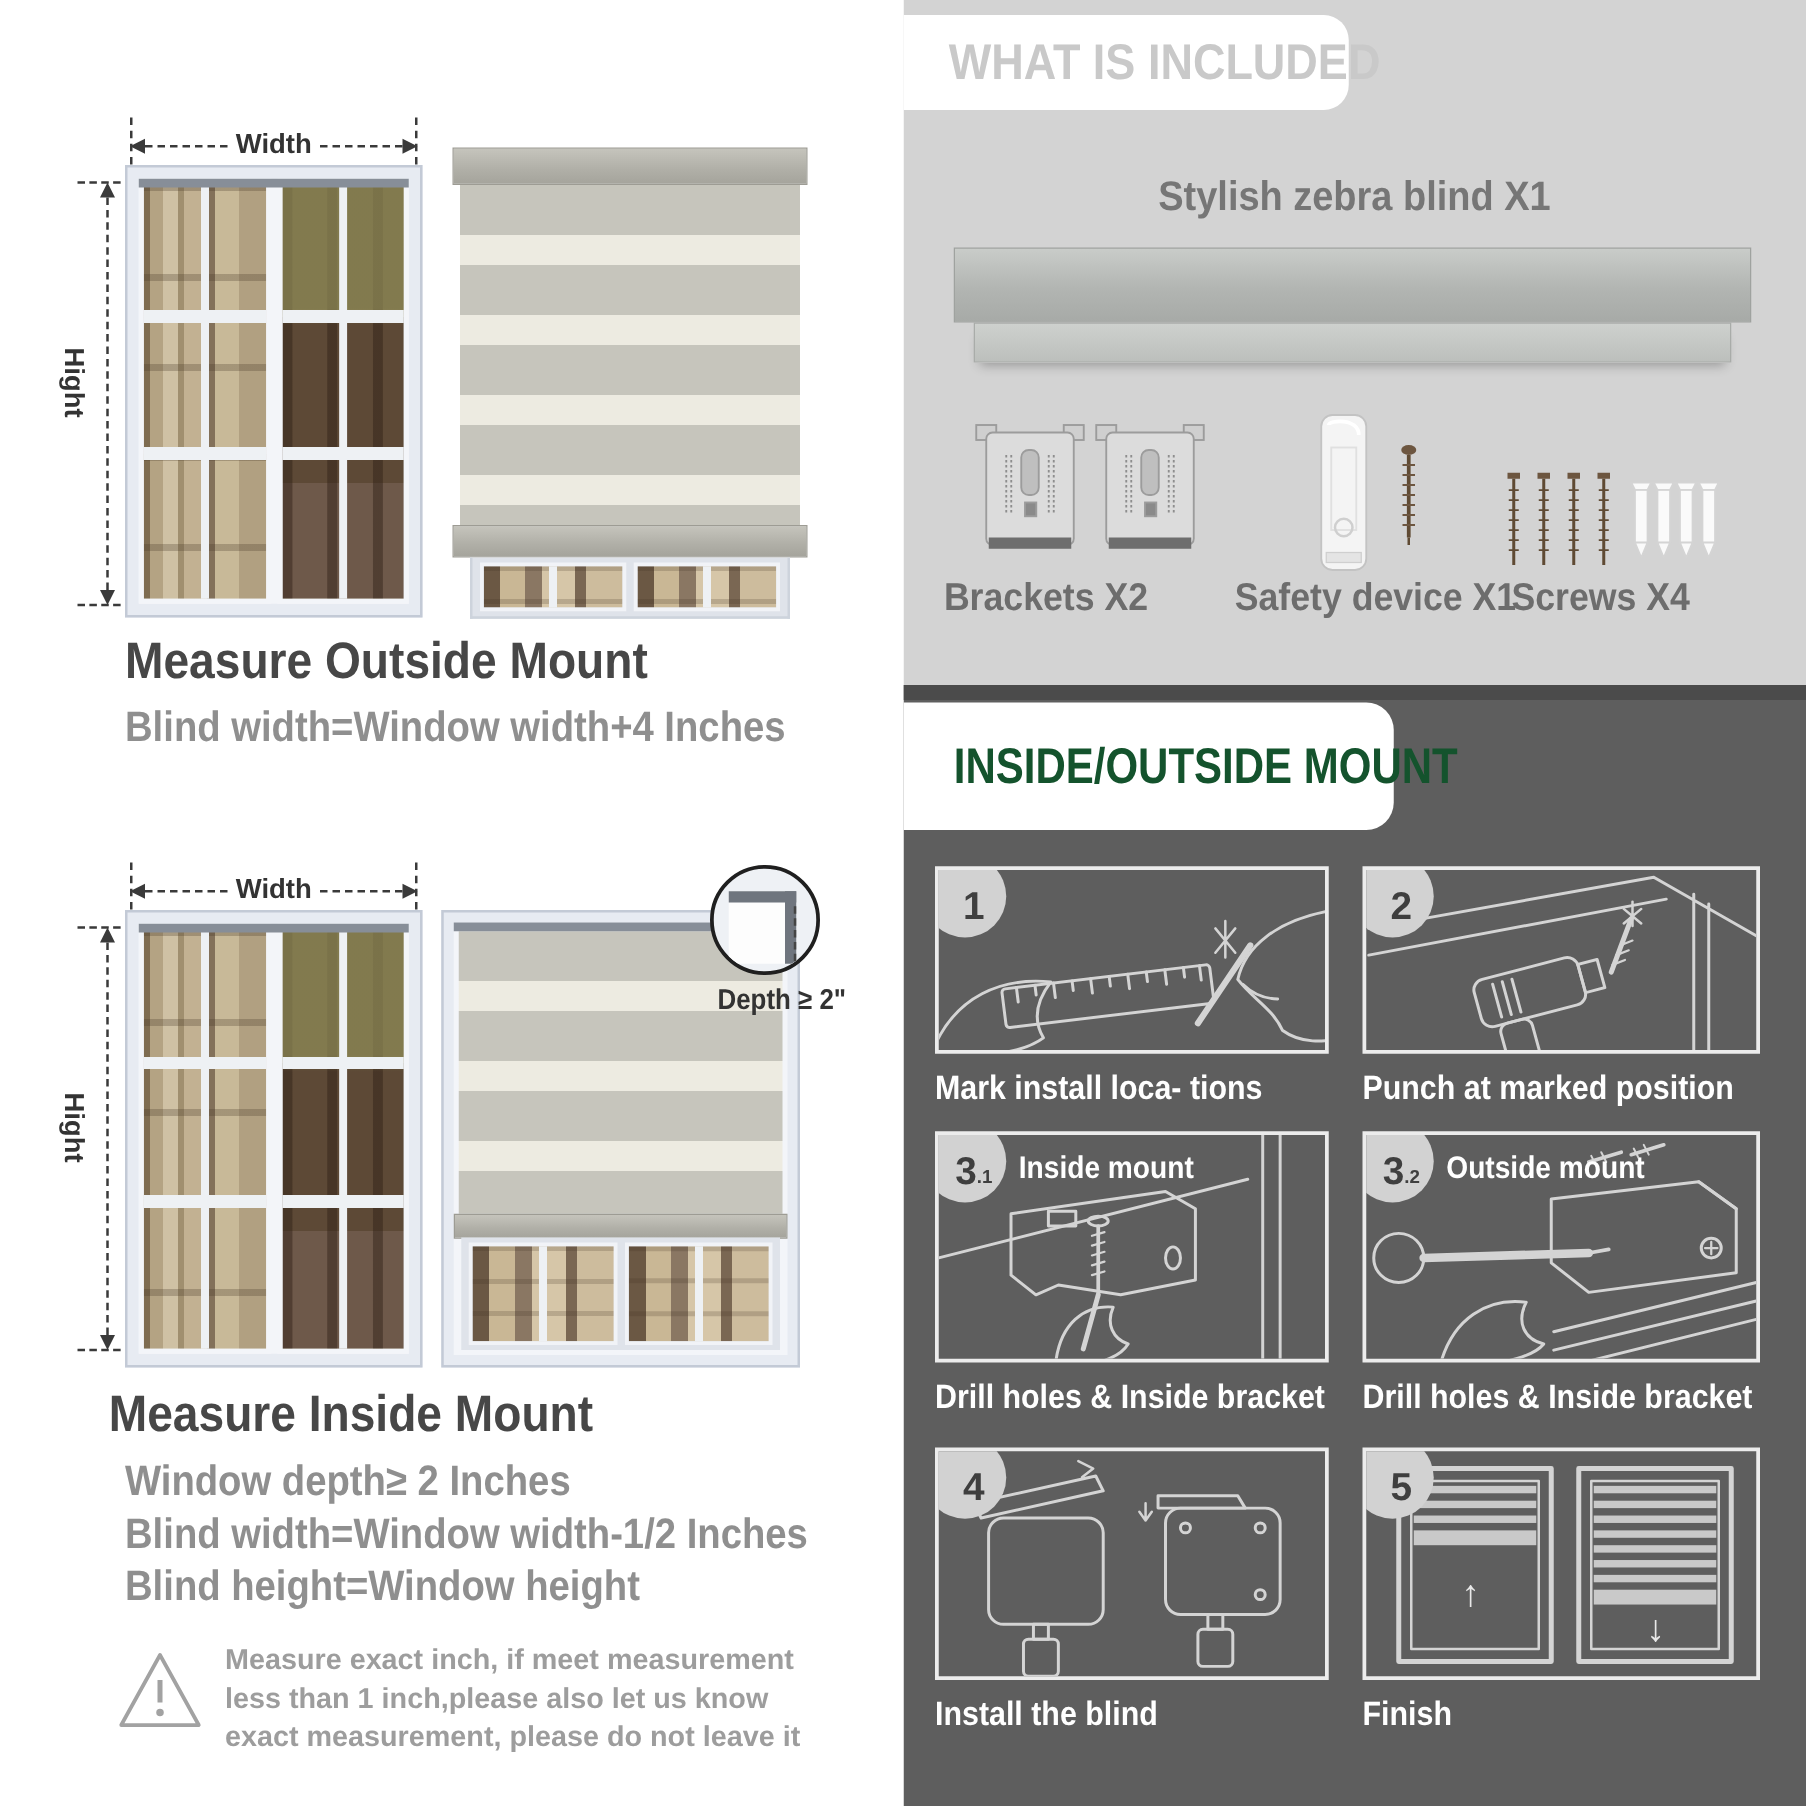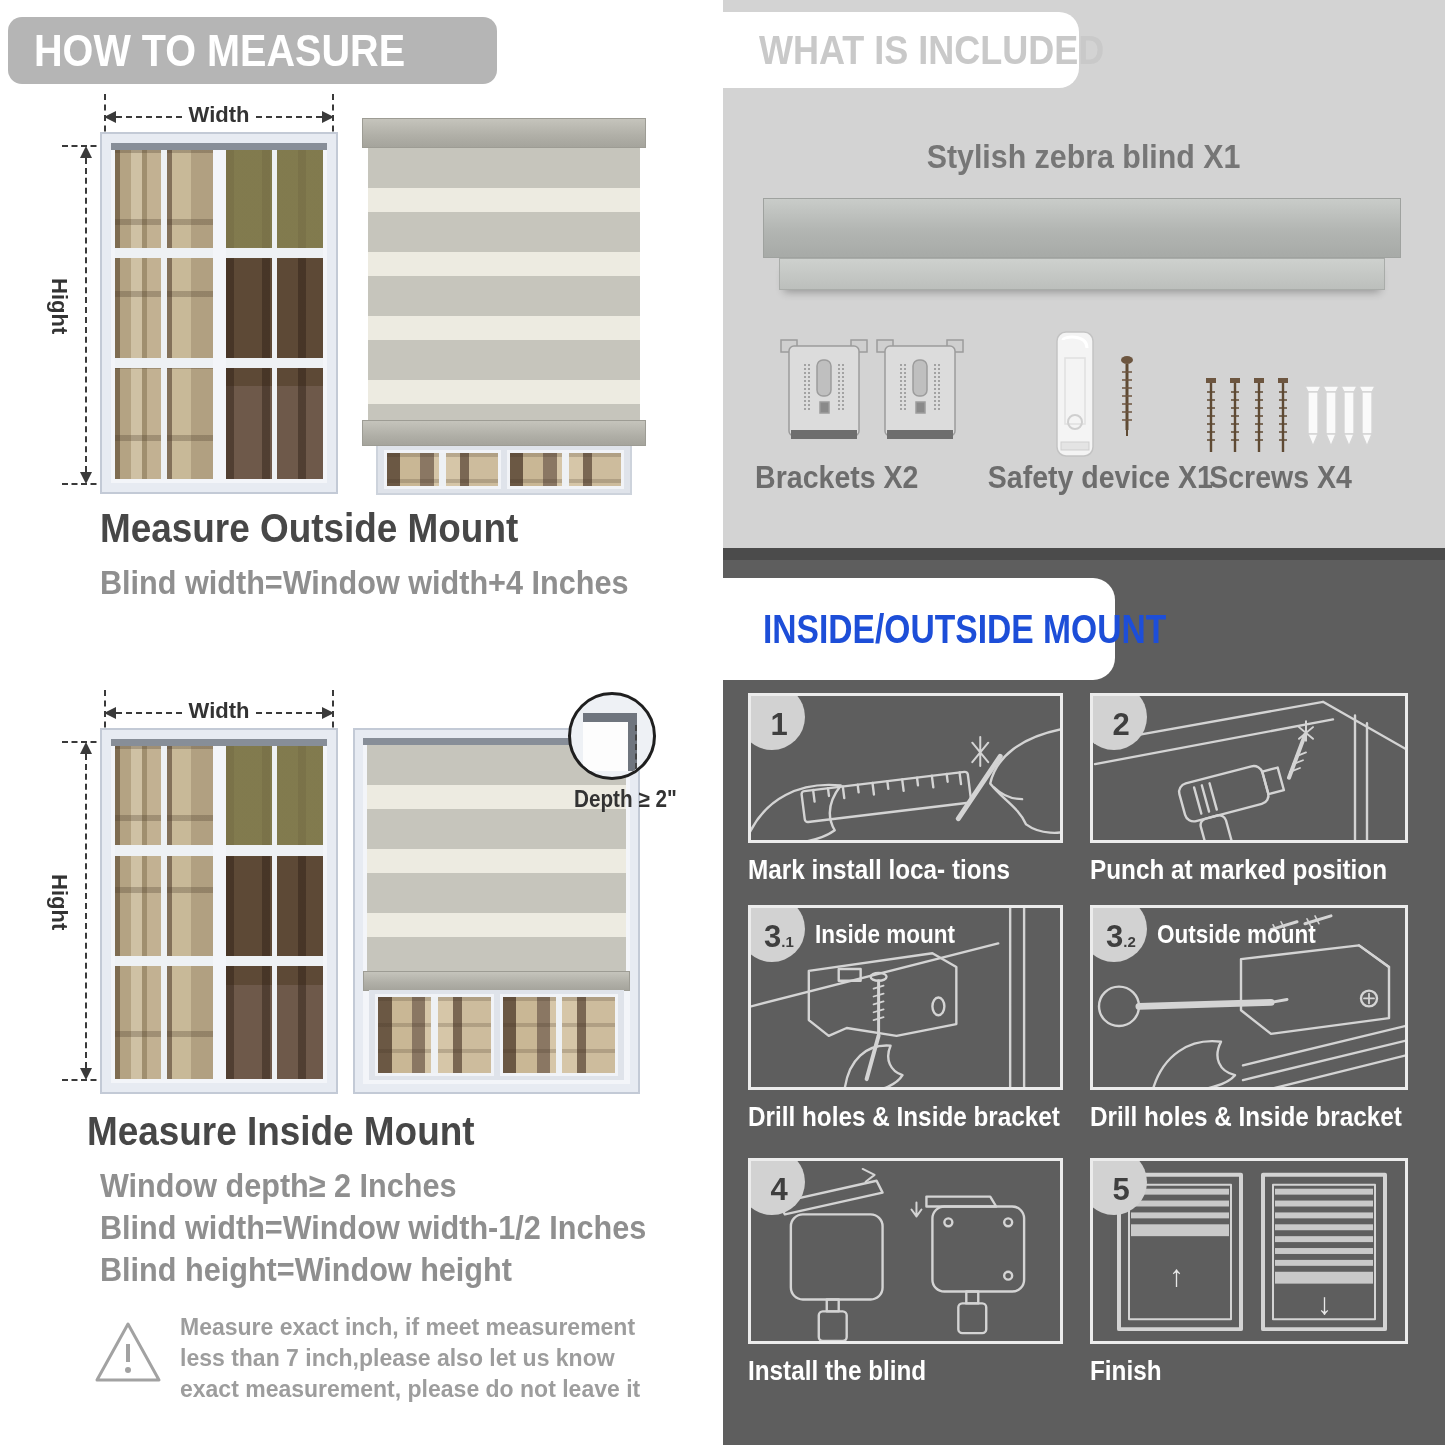--- a/index.html
+++ b/index.html
@@ -72,43 +72,40 @@
   .strip-dark{left:0;top:0;width:100%;height:12px;background:#4b4b4b;}
   .chip-included{top:12px;left:0;width:356px;height:76px;background:#ffffff;border-radius:0 20px 20px 0;
                  color:#c9c9c9;font-weight:bold;font-size:40px;line-height:76px;padding-left:36px;box-sizing:border-box;}
   .product-label{top:138px;left:0;width:100%;text-align:center;font-weight:bold;font-size:33px;color:#767676;}
   .hr1{left:40px;top:198px;width:638px;height:60px;background:linear-gradient(180deg,#c9ccc9,#b2b5b2 55%,#a7aaa7);
        border:1px solid #9fa29f;box-sizing:border-box;}
   .hr2{left:56px;top:258px;width:606px;height:32px;background:linear-gradient(180deg,#ced1ce,#bcbfbc);
        border:1px solid #a9aca9;box-sizing:border-box;box-shadow:0 7px 9px -5px rgba(0,0,0,.3);}
   .item-label{font-weight:bold;font-size:31px;color:#6d6d6d;}
 
-  .chip-mount{top:30px;left:0;width:392px;height:102px;background:#ffffff;border-radius:0 22px 22px 0;
-              color:#1d4ed8;font-weight:bold;font-size:40px;line-height:102px;padding-left:40px;box-sizing:border-box;}
+  .chip-mount{top:14px;left:0;width:392px;height:102px;background:#ffffff;border-radius:0 22px 22px 0;
+              color:#14532d;font-weight:bold;font-size:40px;line-height:102px;padding-left:40px;box-sizing:border-box;}
   .chip-mount .cl{transform:scaleX(.84);}
   .cell{position:absolute;}
   .step-box{position:relative;border:3px solid #ececec;box-sizing:border-box;overflow:hidden;background:#5e5e5e;}
   .badge{position:absolute;top:-12px;left:-12px;width:66px;height:66px;border-radius:50%;background:#d2d2d2;
          display:flex;align-items:center;justify-content:center;padding:14px 0 0 14px;box-sizing:border-box;z-index:3;}
   .badge-num{font-weight:bold;font-size:31px;color:#3f3f3f;line-height:1;}
   .badge-sub{font-weight:bold;font-size:15px;color:#3f3f3f;position:relative;top:5px;}
   .step-title{position:absolute;left:64px;top:12px;font-weight:bold;font-size:25px;color:#ffffff;z-index:3;}
   .step-svg{position:absolute;inset:0;width:100%;height:100%;}
   .caption{margin-top:12px;font-weight:bold;font-size:27px;color:#ffffff;}
   .arrow-glyph{position:absolute;color:#e8e8e8;font-weight:bold;font-size:30px;z-index:3;}
   svg{display:block;}
 </style>
 </head>
 <body>
 
 <div class="abs" style="left:0;top:0;width:710px;height:1445px;">
 
-  <div class="abs chip-left">
-    <span class="cl">HOW TO MEASURE</span>
-  </div>
 
   <div class="abs meas-h" style="left:104px;top:108px;width:230px;">
     <span class="tri-l"></span>
     <span class="dash"></span>
     <span class="mlabel">Width</span>
     <span class="dash"></span>
     <span class="tri-r"></span>
   </div>
   <div class="abs guide-v" style="left:104px;top:94px;height:48px;"></div>
   <div class="abs guide-v" style="left:332px;top:94px;height:48px;"></div>
@@ -205,21 +202,21 @@
   </div>
   <div class="abs bodyline" style="left:100px;top:1250px;">
     <span class="cl">Blind height=Window height</span>
   </div>
 
   <svg class="abs" style="left:92px;top:1318px;" width="72" height="70" viewBox="0 0 72 70">
     <path d="M36 6 L67 62 L5 62 Z" fill="none" stroke="#a2a2a2" stroke-width="3" stroke-linejoin="round"></path>
     <line x1="36" y1="26" x2="36" y2="44" stroke="#a2a2a2" stroke-width="4"></line>
     <circle cx="36" cy="52" r="3" fill="#a2a2a2"></circle>
   </svg>
-  <div class="abs warn-text" style="left:180px;top:1312px;">Measure exact inch, if meet measurement less than 7 inch,please also let us know exact measurement, please do not leave it</div>
+  <div class="abs warn-text" style="left:180px;top:1312px;">Measure exact inch, if meet measurement less than 1 inch,please also let us know exact measurement, please do not leave it</div>
 </div>
 
 <div class="abs panel-light">
 
   <div class="abs chip-included">
     <span class="cl">WHAT IS INCLUDED</span>
   </div>
 
   <div class="abs product-label">
     <span class="cx">Stylish zebra blind X1</span>

